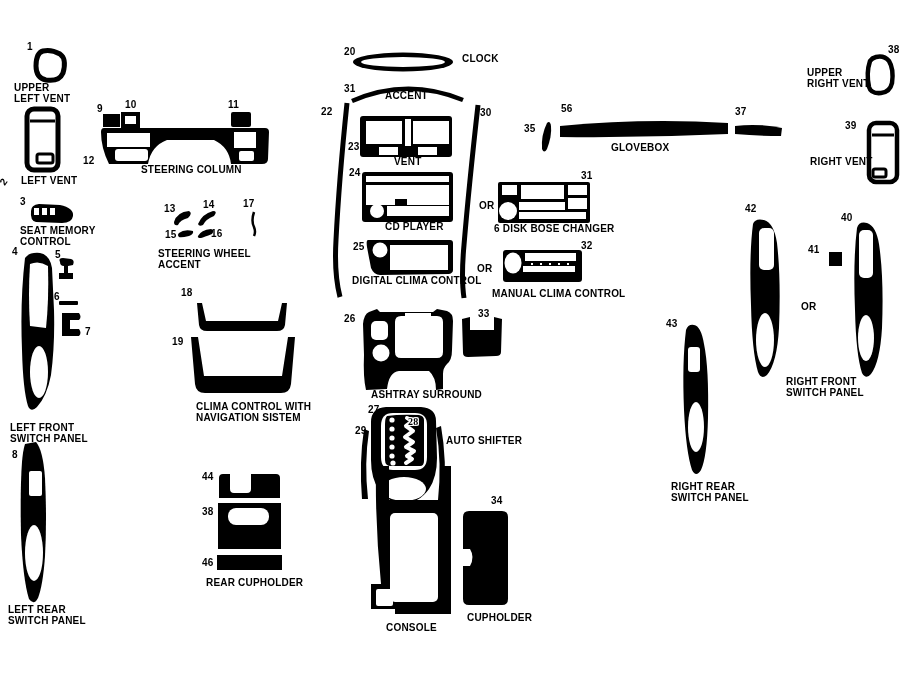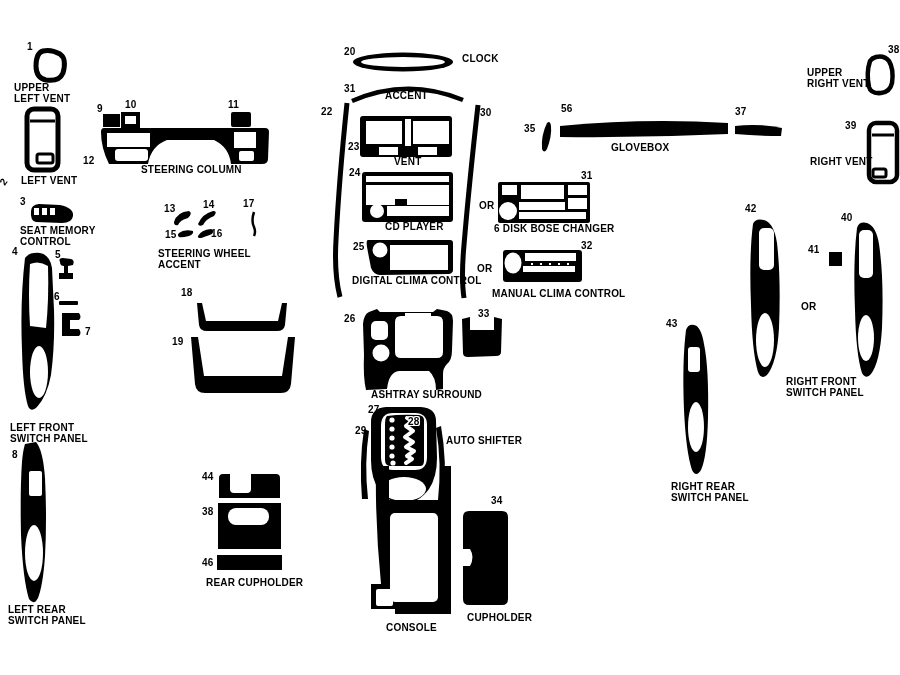--- a/index.html
+++ b/index.html
@@ -5,21 +5,21 @@
   html,body{margin:0;padding:0;background:#e8e8e8;}
   .stage{position:relative;width:900px;height:675px;background:var(--bg,#fff);overflow:hidden;
          font-family:"Liberation Sans",sans-serif;margin:0 auto;}
   .art{position:absolute;left:0;top:0;}
   .num{position:absolute;font:700 10px/10px "Liberation Sans",sans-serif;color:var(--ink,#000);
        letter-spacing:.2px;white-space:nowrap;}
   .cap{position:absolute;font:700 10px/11px "Liberation Sans",sans-serif;color:var(--ink,#000);
        letter-spacing:.2px;white-space:nowrap;}
   .cap div{white-space:nowrap;}
   .rot2{transform:rotate(-55deg);transform-origin:center;}
-  .halo{text-shadow:-1px -1px 0 #fff,1px -1px 0 #fff,-1px 1px 0 #fff,1px 1px 0 #fff,0 1px 0 #fff,0 -1px 0 #fff,1px 0 0 #fff,-1px 0 0 #fff;}
+  .halo{text-shadow:-1px -1px 0 #fff,1px -1px 0 #fff,-1px 1px 0 #fff,1px 1px 0 #fff,0 1px 0 #fff,0 -1px 0 #fff,1px 0 0 #fff,-1px 0 0 #fff;font-family:Liberation Serif, serif;}
 </style>
 </head>
 <body style="--ink: #000000; --bg: #ffffff;">
 
 <div class="stage">
 
 <svg class="art" width="900" height="675" viewBox="0 0 900 675">
 
   <g>
     <path d="M43,51 Q36,53 36,66 Q36,78 46,80 Q59,82 63,73 Q67,59 60,54 Q51,49 43,51 Z" fill="none" stroke="#000" stroke-width="5"></path>
@@ -318,20 +318,24 @@
   <div>ACCENT</div>
 </div>
 <div class="cap" style="left:10px;top:422px">
   <div>LEFT FRONT</div>
   <div>SWITCH PANEL</div>
 </div>
 <div class="cap" style="left:8px;top:604px">
   <div>LEFT REAR</div>
   <div>SWITCH PANEL</div>
 </div>
+<div class="cap" style="left:196px;top:401px">
+  <div>CLIMA CONTROL WITH</div>
+  <div>NAVIGATION SISTEM</div>
+</div>
 <div class="cap" style="left:206px;top:577px">REAR CUPHOLDER</div>
 <div class="cap" style="left:462px;top:53px">CLOCK</div>
 <div class="cap" style="left:385px;top:90px">ACCENT</div>
 <div class="cap" style="left:394px;top:156px">VENT</div>
 <div class="cap" style="left:385px;top:221px">CD PLAYER</div>
 <div class="cap" style="left:352px;top:275px">DIGITAL CLIMA CONTROL</div>
 <div class="cap" style="left:479px;top:200px">OR</div>
 <div class="cap" style="left:494px;top:223px">6 DISK BOSE CHANGER</div>
 <div class="cap" style="left:477px;top:263px">OR</div>
 <div class="cap" style="left:492px;top:288px">MANUAL CLIMA CONTROL</div>

